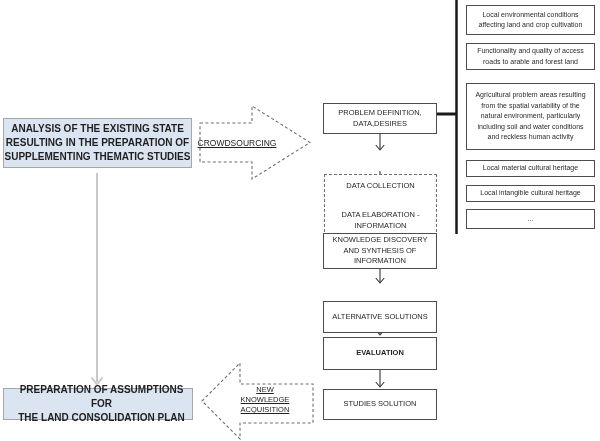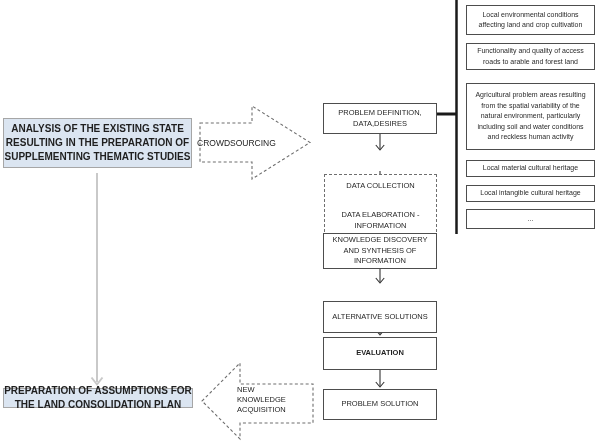--- a/index.html
+++ b/index.html
@@ -26,33 +26,33 @@
     border:1px dashed var(--dashed-border,#7f7f7f);
     font-size:7.5px;line-height:1.45;background:#fff;
     flex-direction:column;justify-content:space-between;
     padding:6px 2px 4px 2px;white-space:pre-line;
   }
   .src-box{
     left:466px;width:129px;border:1px solid var(--solid-box-border,#4d4d4d);
     font-size:7px;line-height:1.5;padding:1px 5px;color:#2a2a2a;
   }
   .arrow-label{
-    position:absolute;z-index:2;text-align:left;color:#222;
-    white-space:pre-line;background:transparent;
+    position:absolute;z-index:2;text-align:center;color:#222;
+    white-space:pre-line;background:transparent;text-decoration:underline;
   }
   
   .pd  {left:323px;top:103px;width:114px;height:31px;}
   .dc  {left:324px;top:152px;width:113px;height:63px;margin-top:22px;}
   .kd  {left:323px;top:233px;width:114px;height:36px;}
   .alt {left:323px;top:301px;width:114px;height:32px;}
   .ev  {left:323px;top:337px;width:114px;height:33px;font-weight:bold;}
   .ps  {left:323px;top:389px;width:114px;height:31px;}
   
   .analysis{left:3px;top:118px;width:189px;height:50px;}
-  .prep{left:3px;top:388px;width:190px;height:20px;}
+  .prep{left:3px;top:388px;width:190px;height:32px;padding-left:7px;}
   
   .src-1{top:5px;height:30px;}
   .src-2{top:43px;height:27px;}
   .src-3{top:83px;height:67px;}
   .src-4{top:160px;height:17px;}
   .src-5{top:185px;height:17px;}
   .src-6{top:209px;height:20px;}
   
   .lbl-crowd{left:197px;top:138px;width:80px;font-size:8.5px;}
   .lbl-nka{left:237px;top:385px;width:56px;font-size:7.5px;line-height:1.35;}
@@ -126,21 +126,21 @@
   <div class="box dash-box dc">
     <div>DATA COLLECTION</div>
     <div>DATA ELABORATION -
 INFORMATION</div>
   </div>
   <div class="box flow-box kd">KNOWLEDGE DISCOVERY
 AND SYNTHESIS OF
 INFORMATION</div>
   <div class="box flow-box alt">ALTERNATIVE SOLUTIONS</div>
   <div class="box flow-box ev">EVALUATION</div>
-  <div class="box flow-box ps">PROBLEM SOLUTION</div>
+  <div class="box flow-box ps">STUDIES SOLUTION</div>
 
   <div class="box src-box src-1">Local environmental conditions affecting land and crop cultivation</div>
   <div class="box src-box src-2">Functionality and quality of access roads to arable and forest land</div>
   <div class="box src-box src-3">Agricultural problem areas resulting from the spatial variability of the natural environment, particularly including soil and water conditions and reckless human activity</div>
   <div class="box src-box src-4">Local material cultural heritage</div>
   <div class="box src-box src-5">Local intangible cultural heritage</div>
   <div class="box src-box src-6">...</div>
 
 </div>
 

